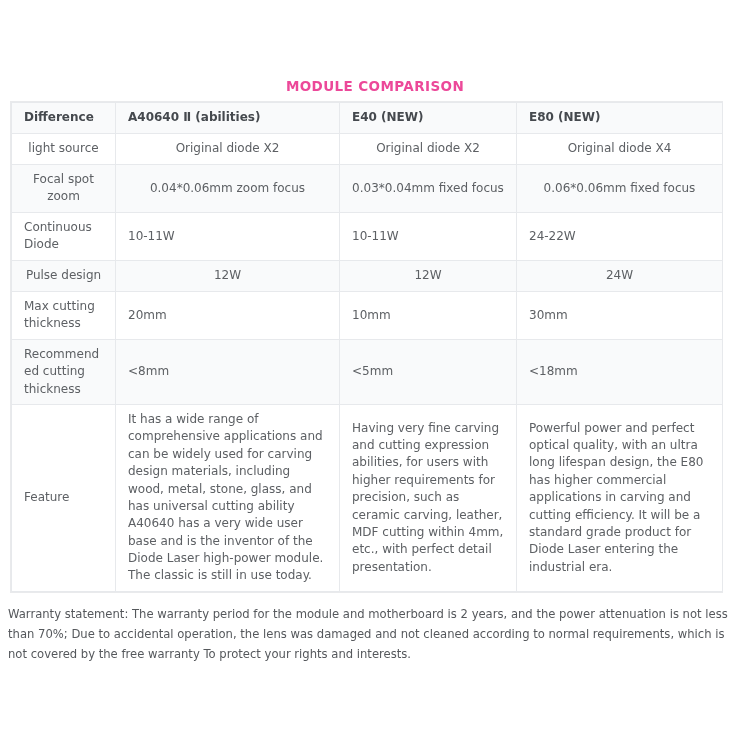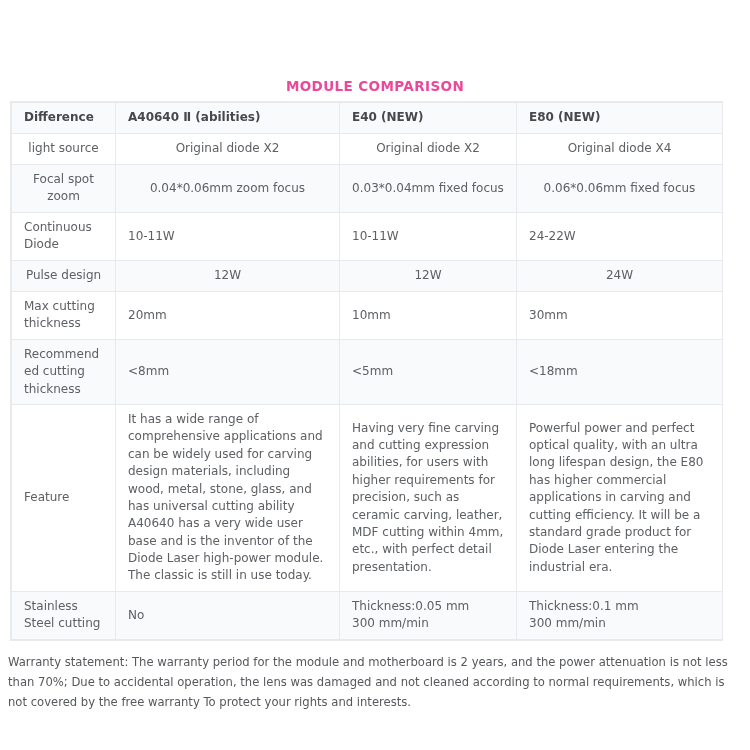--- a/index.html
+++ b/index.html
@@ -131,27 +131,19 @@
           <td>&lt;8mm</td>
           <td>&lt;5mm</td>
           <td>&lt;18mm</td>
         </tr>
         <tr class="row-feature">
           <td>Feature</td>
           <td>It has a wide range of comprehensive applications and can be widely used for carving design materials, including wood, metal, stone, glass, and has universal cutting ability A40640 has a very wide user base and is the inventor of the Diode Laser high-power module. The classic is still in use today.</td>
           <td>Having very fine carving and cutting expression abilities, for users with higher requirements for precision, such as ceramic carving, leather, MDF cutting within 4mm, etc., with perfect detail presentation.</td>
           <td>Powerful power and perfect optical quality, with an ultra long lifespan design, the E80 has higher commercial applications in carving and cutting efficiency. It will be a standard grade product for Diode Laser entering the industrial era.</td>
         </tr>
-        <tr class="row-double">
-          <td>Stainless Steel cutting</td>
-          <td>No</td>
-          <td>Thickness:0.05 mm
-300 mm/min</td>
-          <td>Thickness:0.1 mm
-300 mm/min</td>
-        </tr>
       </tbody>
     </table>
   </div>
 
   <p class="footer-note">Warranty statement: The warranty period for the module and motherboard is 2 years, and the power attenuation is not less than 70%; Due to accidental operation, the lens was damaged and not cleaned according to normal requirements, which is not covered by the free warranty To protect your rights and interests.</p>
 
 </div>
 
 </body></html>

